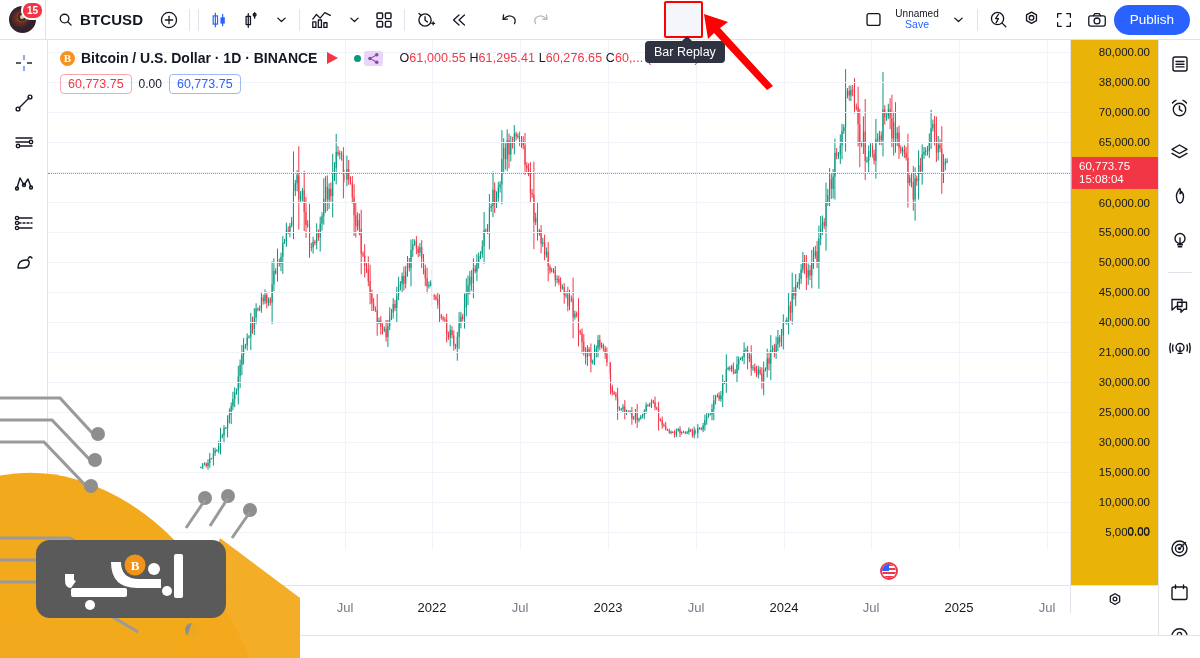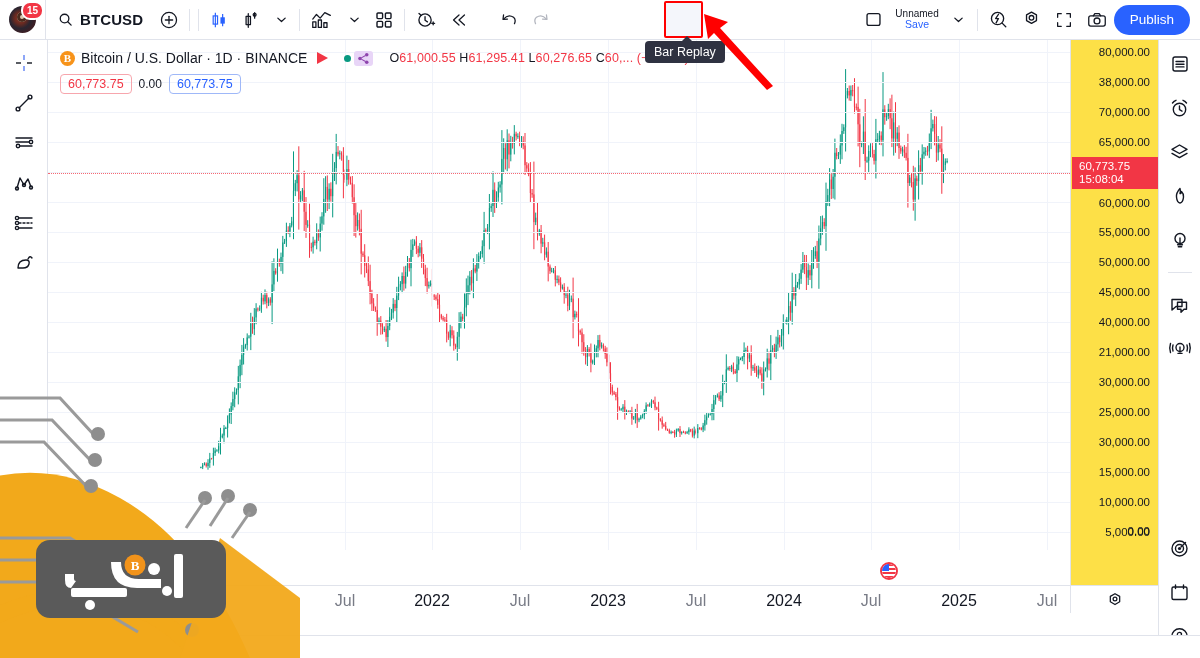--- a/index.html
+++ b/index.html
@@ -126,60 +126,60 @@
   }
   .pane {
     position: absolute; left: 0; top: 0;
     width: 1022px; height: 510px;
     overflow: hidden;
   }
   .price-axis {
     position: absolute; right: 0; top: 0;
     width: 88px; height: 545px;
     border-left: 1px solid #e0e3eb;
-    background: #fde047;
+    background: #eab308;
   }
   .price-tick {
     position: absolute; right: 8px;
     font-size: 11.5px; color: #131722;
     transform: translateY(-50%); white-space: nowrap;
   }
   .price-badge {
     position: absolute; left: 1px; right: 0;
     background: #f23645; color: #fff;
     font-size: 11.5px; line-height: 13px;
     padding: 3px 4px 3px 7px; transform: translateY(-50%);
   }
   .time-axis {
     position: absolute; left: 0; top: 545px;
     width: 1022px; height: 28px;
     border-top: 1px solid #e0e3eb;
     background: #fff;
   }
   .time-tick {
-    position: absolute; top: 6px; font-size: 16px;
+    position: absolute; top: 14px; font-size: 13px;
     color: #787b86; transform: translateX(-50%); white-space: nowrap;
   }
   .time-tick.major { color: #131722; font-weight: 400; text-align: center; }
   .axis-corner {
     position: absolute; right: 0; top: 545px;
     width: 88px; height: 28px; border-top: 1px solid #e0e3eb;
     border-left: 1px solid #e0e3eb; display:flex; align-items:center; justify-content:center;
   }
 
   
   .legend { position: absolute; left: 12px; top: 8px; z-index: 12; }
   .legend-row1 { display: flex; align-items: center; gap: 6px; height: 20px;}
   .btc-ico {
     width: 15px; height: 15px; border-radius: 50%;
     background: #f7931a; color: #fff; font-size: 11px; font-weight: bold;
     display: flex; align-items: center; justify-content: center;
     font-family: "Liberation Serif", serif;
   }
-  .legend-title { font-size: 14px; color: #131722; font-weight: 400;}
+  .legend-title { font-size: 14px; color: #131722; font-weight: 700;}
   .flag-sq { width: 0; height: 0; border-left: 11px solid #f23645; border-top: 6px solid transparent; border-bottom: 6px solid transparent; margin-left: 4px;}
   .eye-dot { display:flex; align-items:center; gap:3px; margin-left:10px;}
   .dot-green { width: 7px; height: 7px; border-radius: 50%; background: #089981; }
   .chip-purple { background: #e8d5f7; border-radius: 3px; padding: 1px 3px; display:flex; align-items:center;}
   .ohlc { font-size: 12.5px; color: #f23645; margin-left: 10px; white-space: nowrap; letter-spacing: .1px;}
   .ohlc .lbl { color: #131722; }
   .legend-row2 { display: flex; align-items: center; gap: 7px; margin-top: 6px; }
   .val-pill {
     font-size: 12.5px; padding: 2px 7px; border-radius: 4px;
   }

